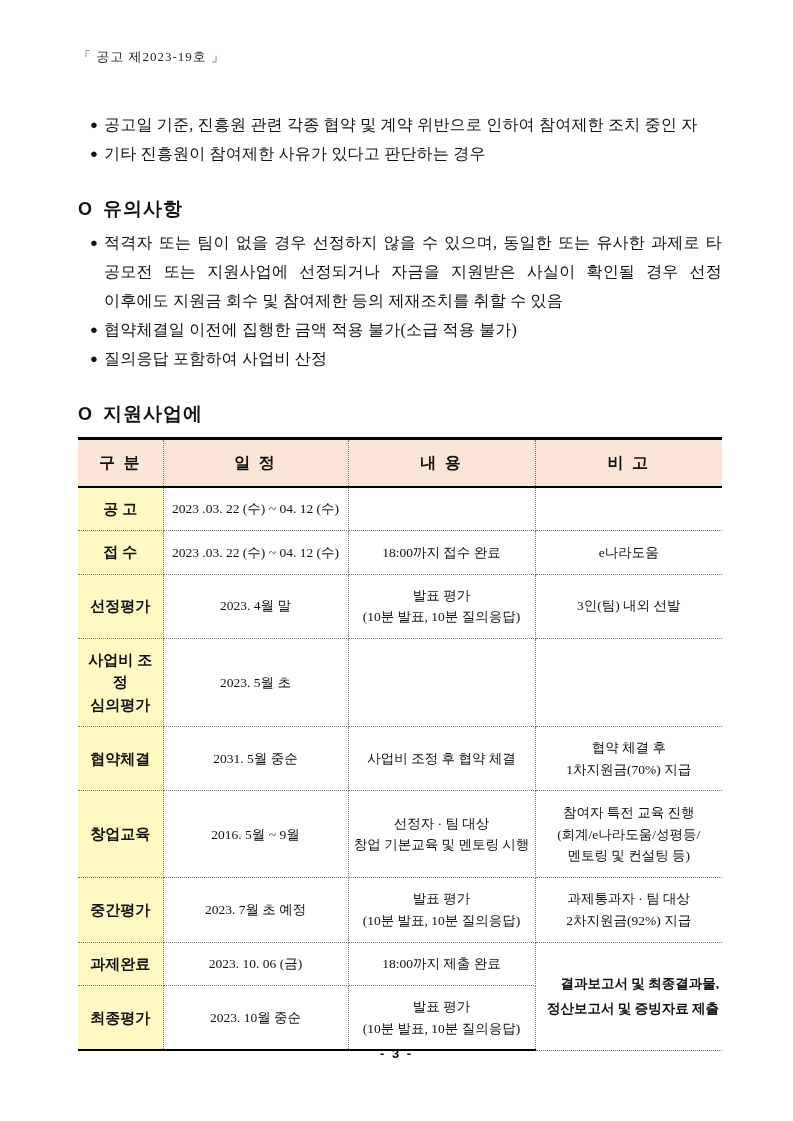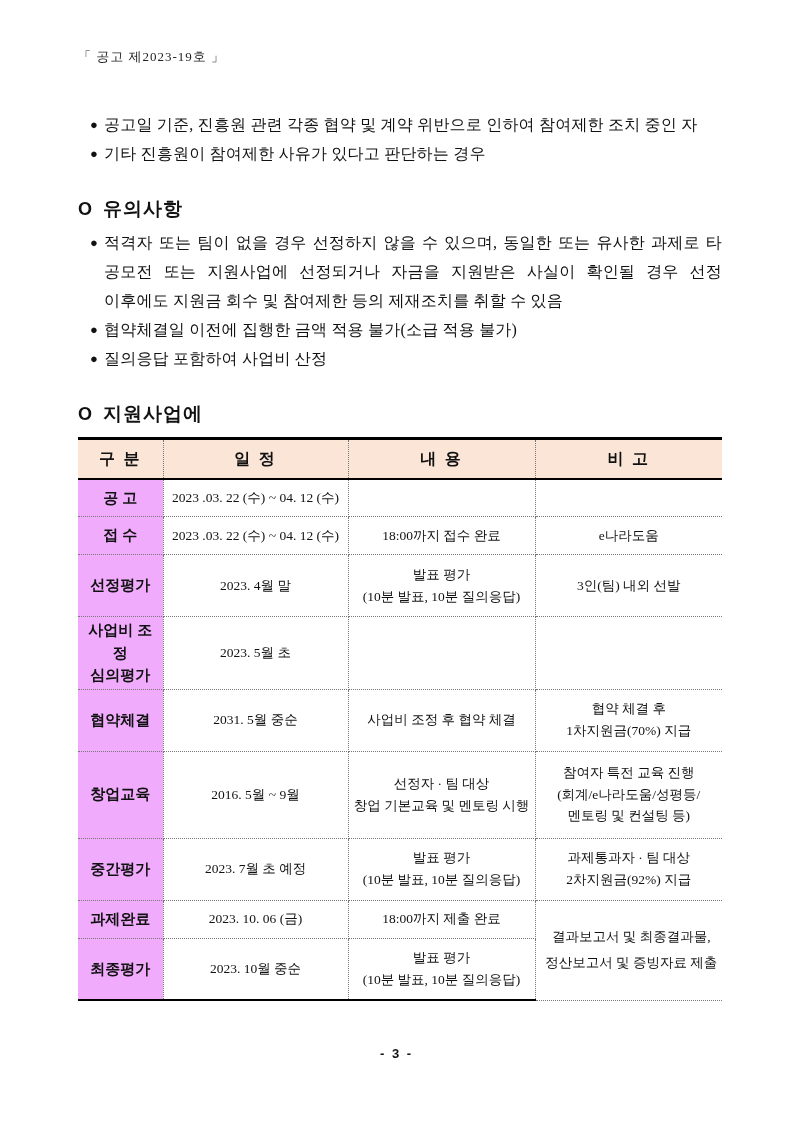--- a/index.html
+++ b/index.html
@@ -61,46 +61,47 @@
     table-layout: fixed;
     margin-top: 10px;
   }
   .schedule-table th, .schedule-table td {
     border: 1px dotted #777;
     text-align: center;
     vertical-align: middle;
     white-space: pre-line;
     font-size: 13.5px;
     line-height: 1.6;
-    padding: 2px 3px;
+    padding: 10px 3px;
   }
   .schedule-table th:first-child, .schedule-table td.first { border-left: none; }
   .schedule-table th:last-child, .schedule-table td.last { border-right: none; }
   .schedule-table thead th {
     background: #fbe5d6;
     border-top: 3px solid #000;
     border-bottom: 2px solid #000;
     font-family: "Liberation Sans", "DejaVu Sans", sans-serif;
     font-weight: bold;
     font-size: 16px;
     letter-spacing: 2px;
     height: 40px;
   }
   .schedule-table td.label {
-    background: #f0abfc;
+    background: #fef9c3;
     font-family: "Liberation Sans", "DejaVu Sans", sans-serif;
     font-weight: bold;
     font-size: 15px;
     line-height: 1.5;
   }
   .schedule-table tr.last-row td { border-bottom: 2px solid #000; }
   .schedule-table td.note-merged {
-    text-align: center;
+    text-align: right;
     padding-left: 8px;
     line-height: 1.9;
+    font-weight: bold;
   }
 
   .footnote {
     margin-top: 13px;
     font-weight: bold;
     font-size: 16px;
     letter-spacing: 0.5px;
     word-break: keep-all;
   }
 

